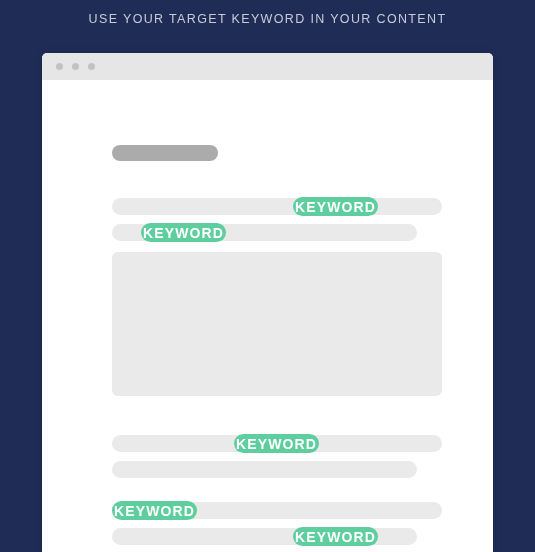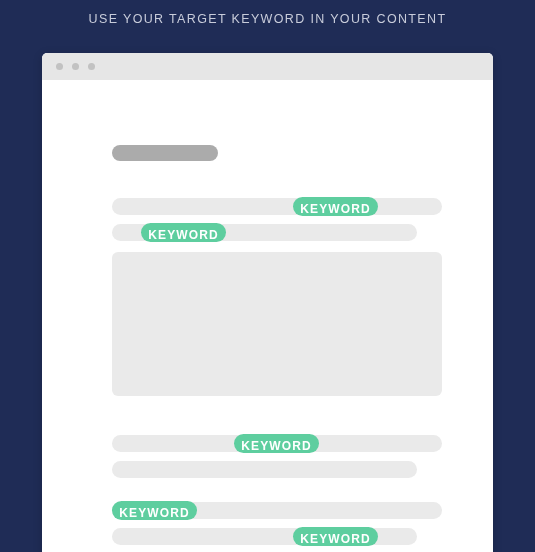--- a/index.html
+++ b/index.html
@@ -95,26 +95,26 @@
     position: absolute;
     border-radius: 6px;
     background: #eaeaea;
   }
 
   .pill {
     position: absolute;
     background: #5ece9f;
     border-radius: 10px;
     color: #ffffff;
-    font-size: 12px;
+    font-size: 14px;
     font-weight: bold;
     letter-spacing: 1.1px;
     text-transform: uppercase;
     display: flex;
-    align-items: flex-end;
+    align-items: center;
     justify-content: center;
     white-space: nowrap;
   }
 </style>
 </head>
 <body>
 
 <div class="page">
 
   <div class="page-title">USE YOUR TARGET KEYWORD IN YOUR CONTENT</div>

